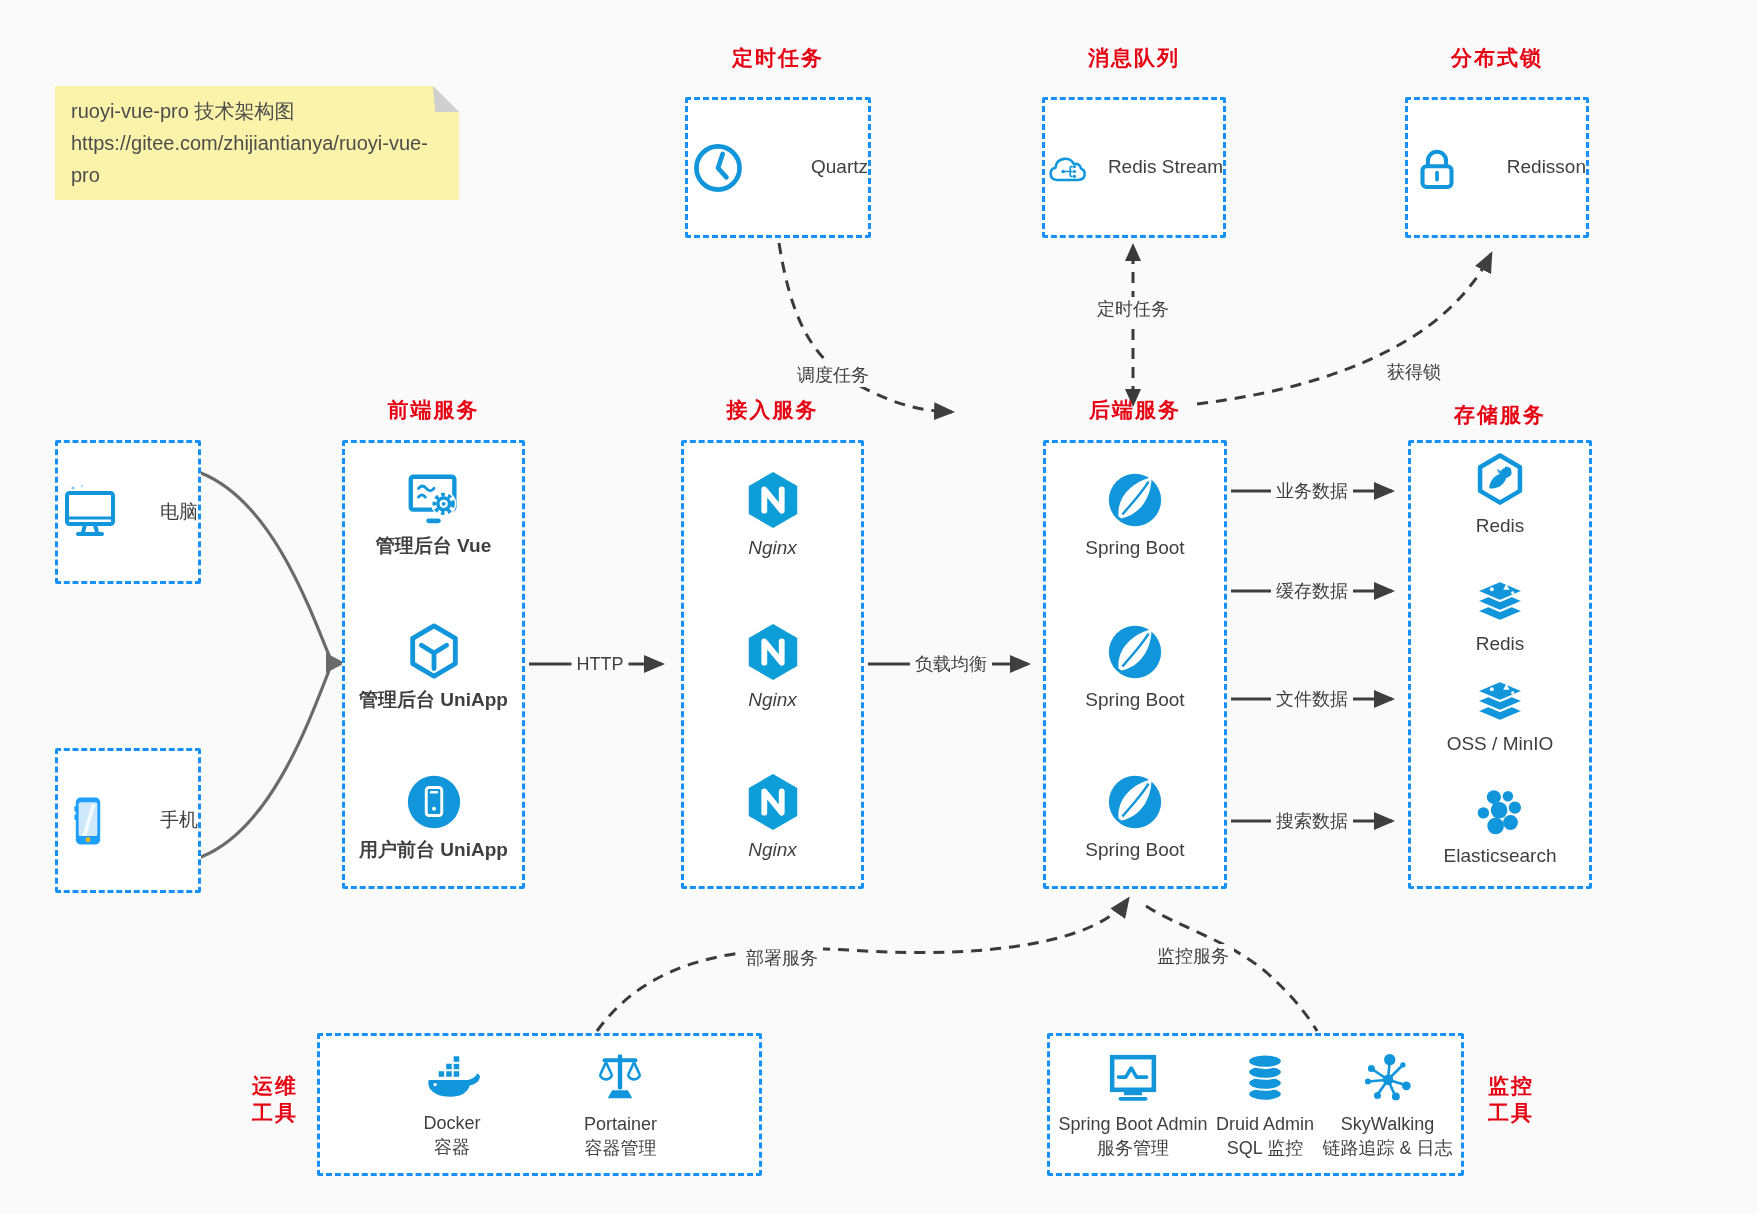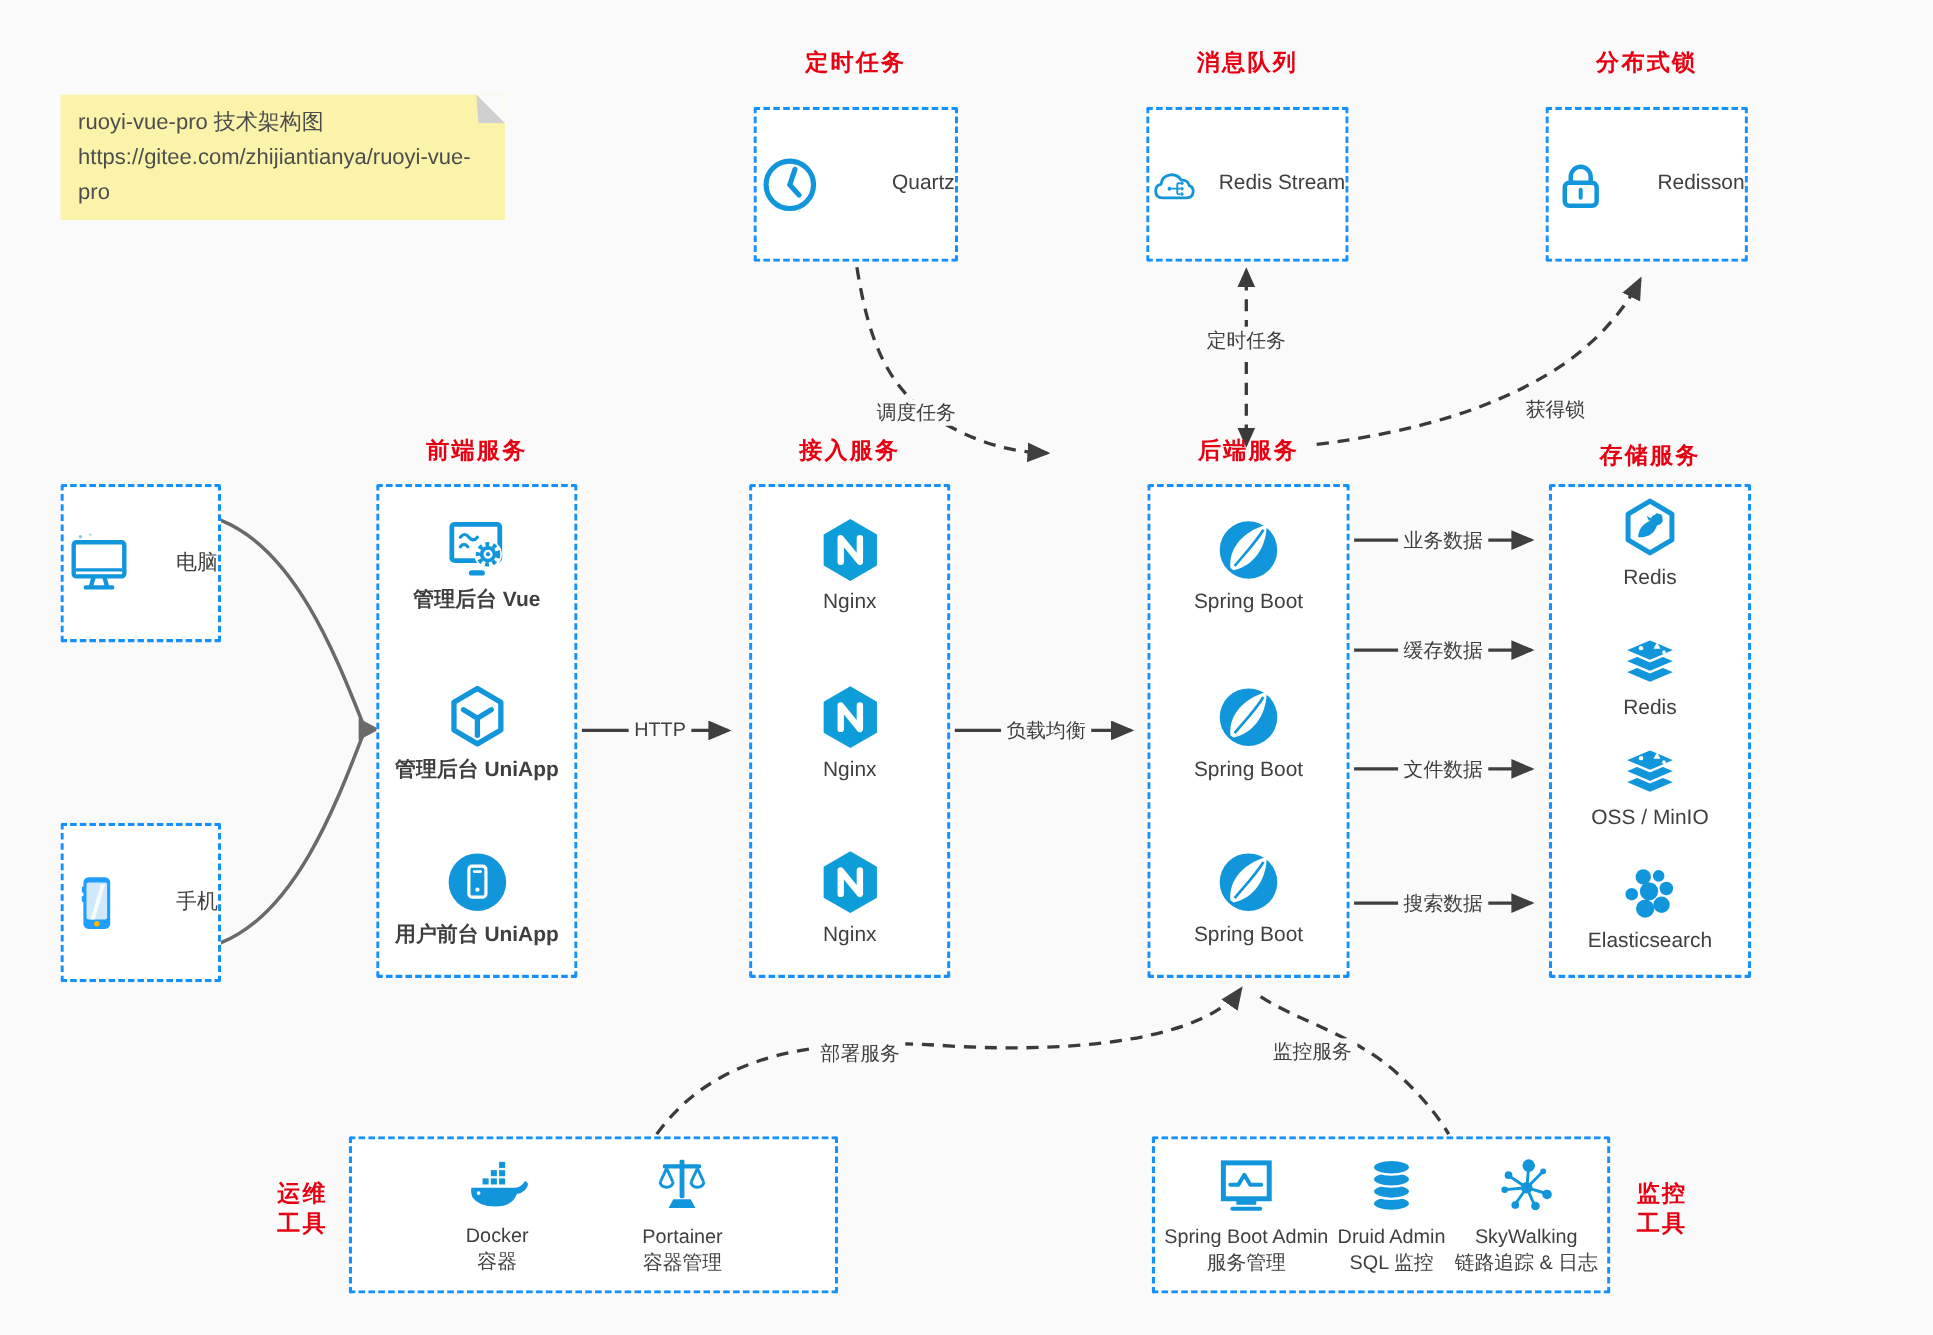--- a/index.html
+++ b/index.html
@@ -143,21 +143,21 @@
       <svg width="62" height="62" viewBox="0 0 64 64">
         <circle cx="32" cy="32" r="27" fill="#1296db"></circle>
         <rect x="24" y="17" width="16" height="29" rx="3" fill="none" stroke="#fff" stroke-width="3"></rect>
         <path d="M29 22 h6" stroke="#fff" stroke-width="2.5" stroke-linecap="round"></path>
         <circle cx="32" cy="39" r="2" fill="#fff"></circle>
       </svg>
       <div class="item-label">用户前台 UniApp</div>
     </div>
   </div>
 
-  <div class="colbox" style="left:681px;top:440px;width:183px;height:449px;">
+  <div class="colbox" style="left:681px;top:440px;width:183px;height:449px;font-style:italic;">
     <div class="col-item" style="top:26px;">
       <svg width="62" height="62" viewBox="0 0 64 64">
         <path d="M32 3 L57 17.5 V46.5 L32 61 L7 46.5 V17.5 Z" fill="#0d9dd9"></path>
         <path d="M23 43 V21 L41 43 V21" fill="none" stroke="#fff" stroke-width="6" stroke-linecap="round" stroke-linejoin="round"></path>
       </svg>
       <div class="item-label">Nginx</div>
     </div>
     <div class="col-item" style="top:178px;">
       <svg width="62" height="62" viewBox="0 0 64 64">
         <path d="M32 3 L57 17.5 V46.5 L32 61 L7 46.5 V17.5 Z" fill="#0d9dd9"></path>

